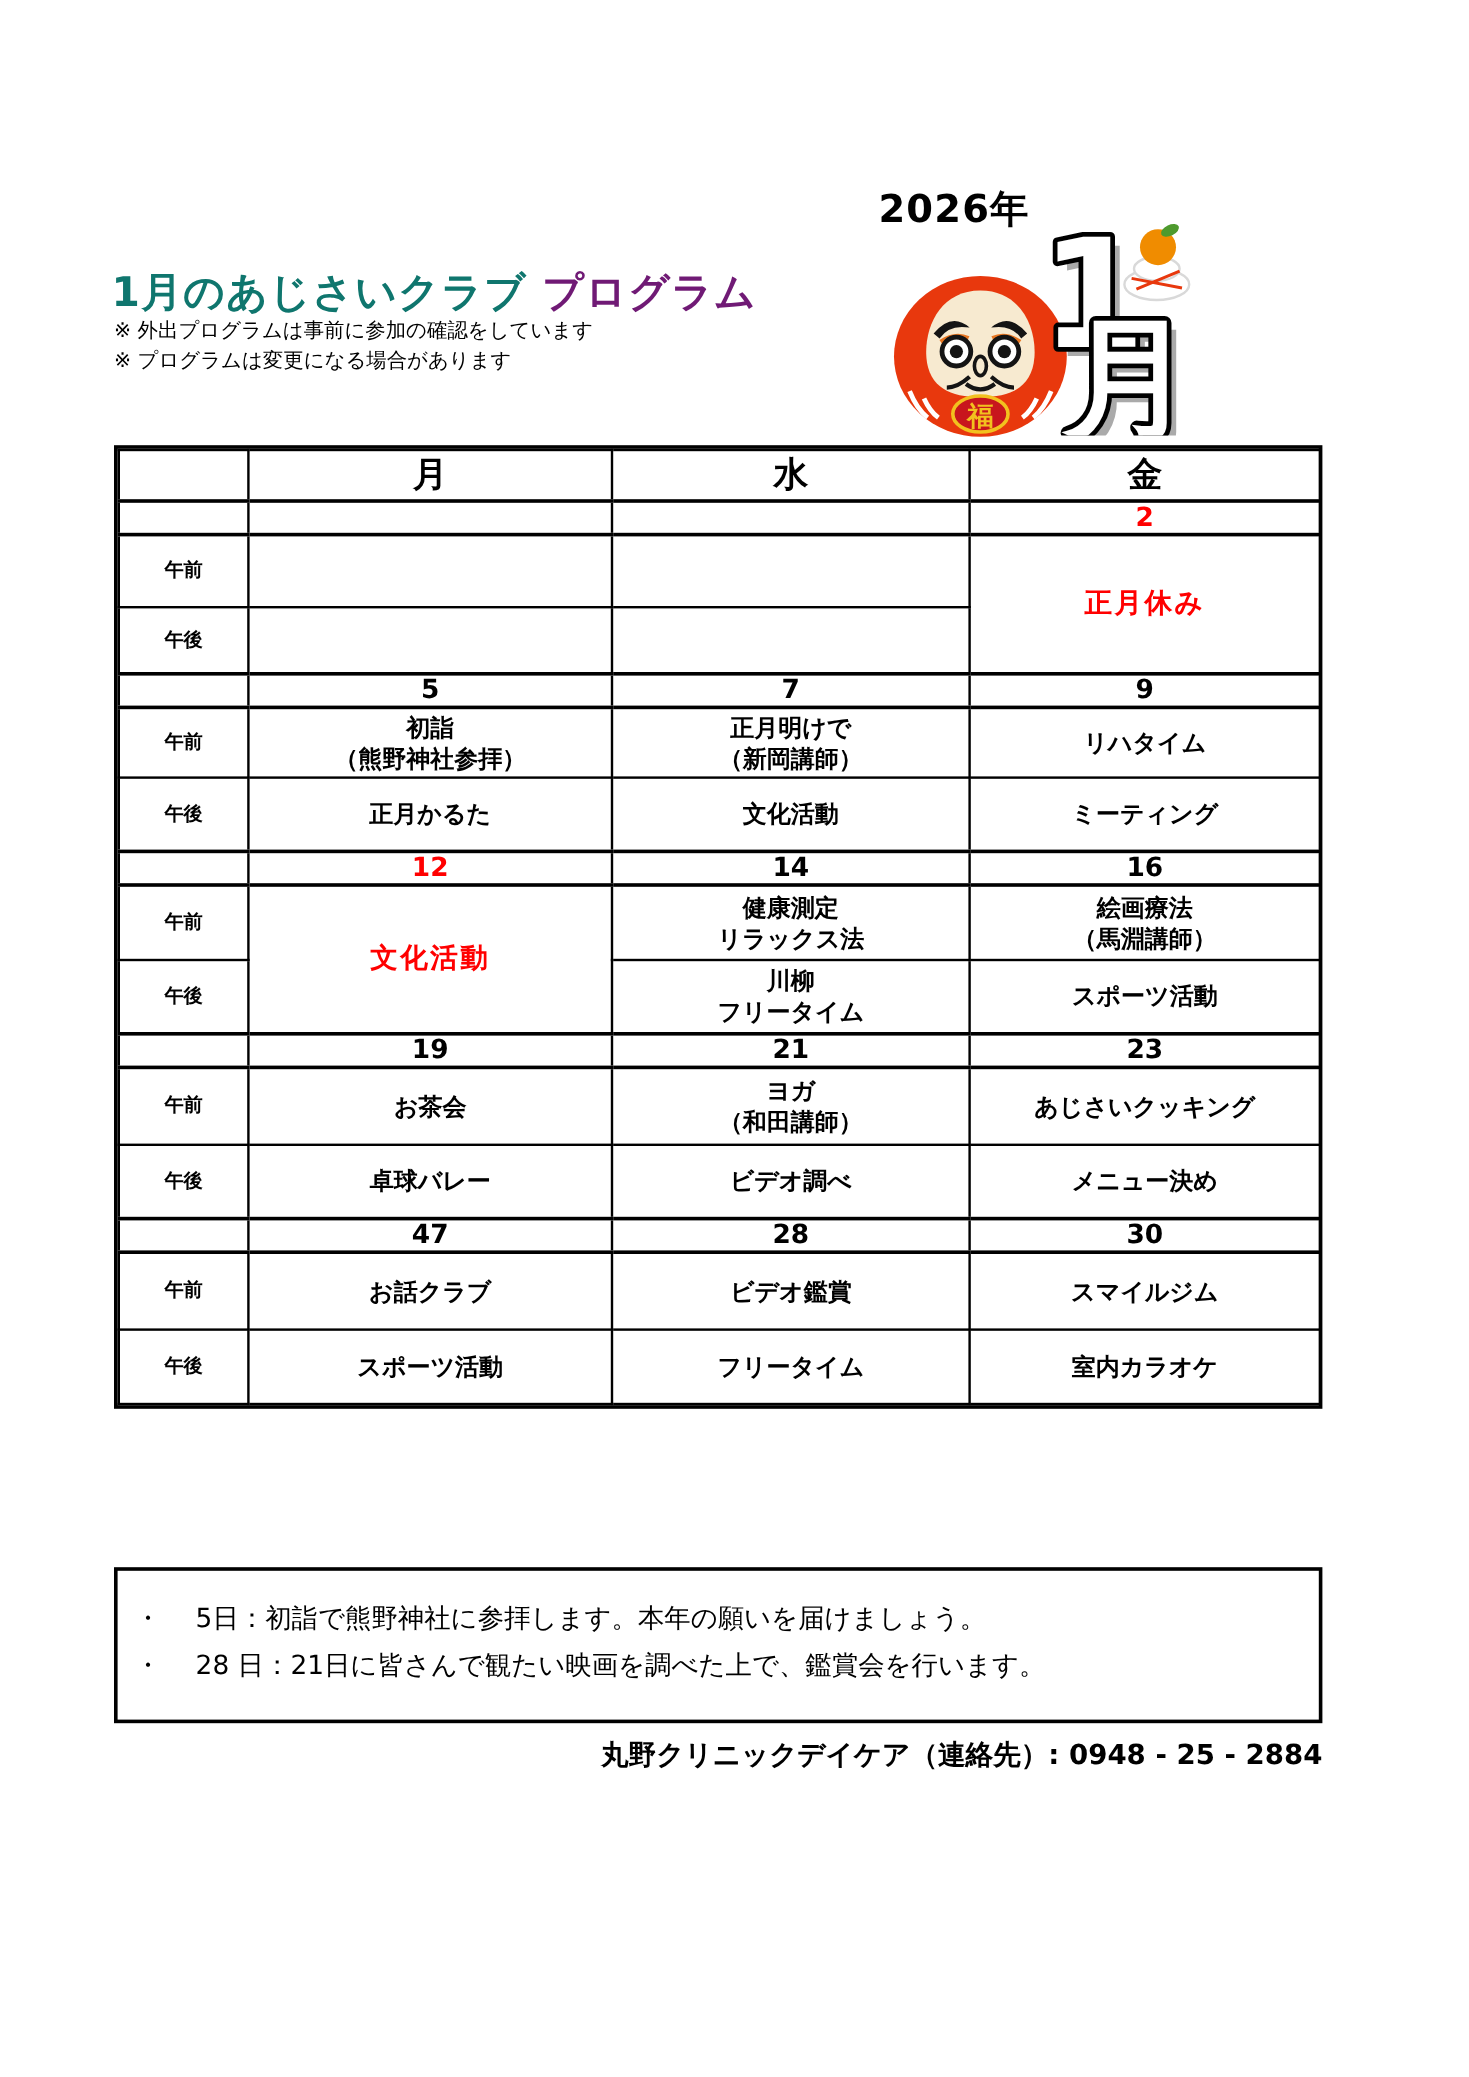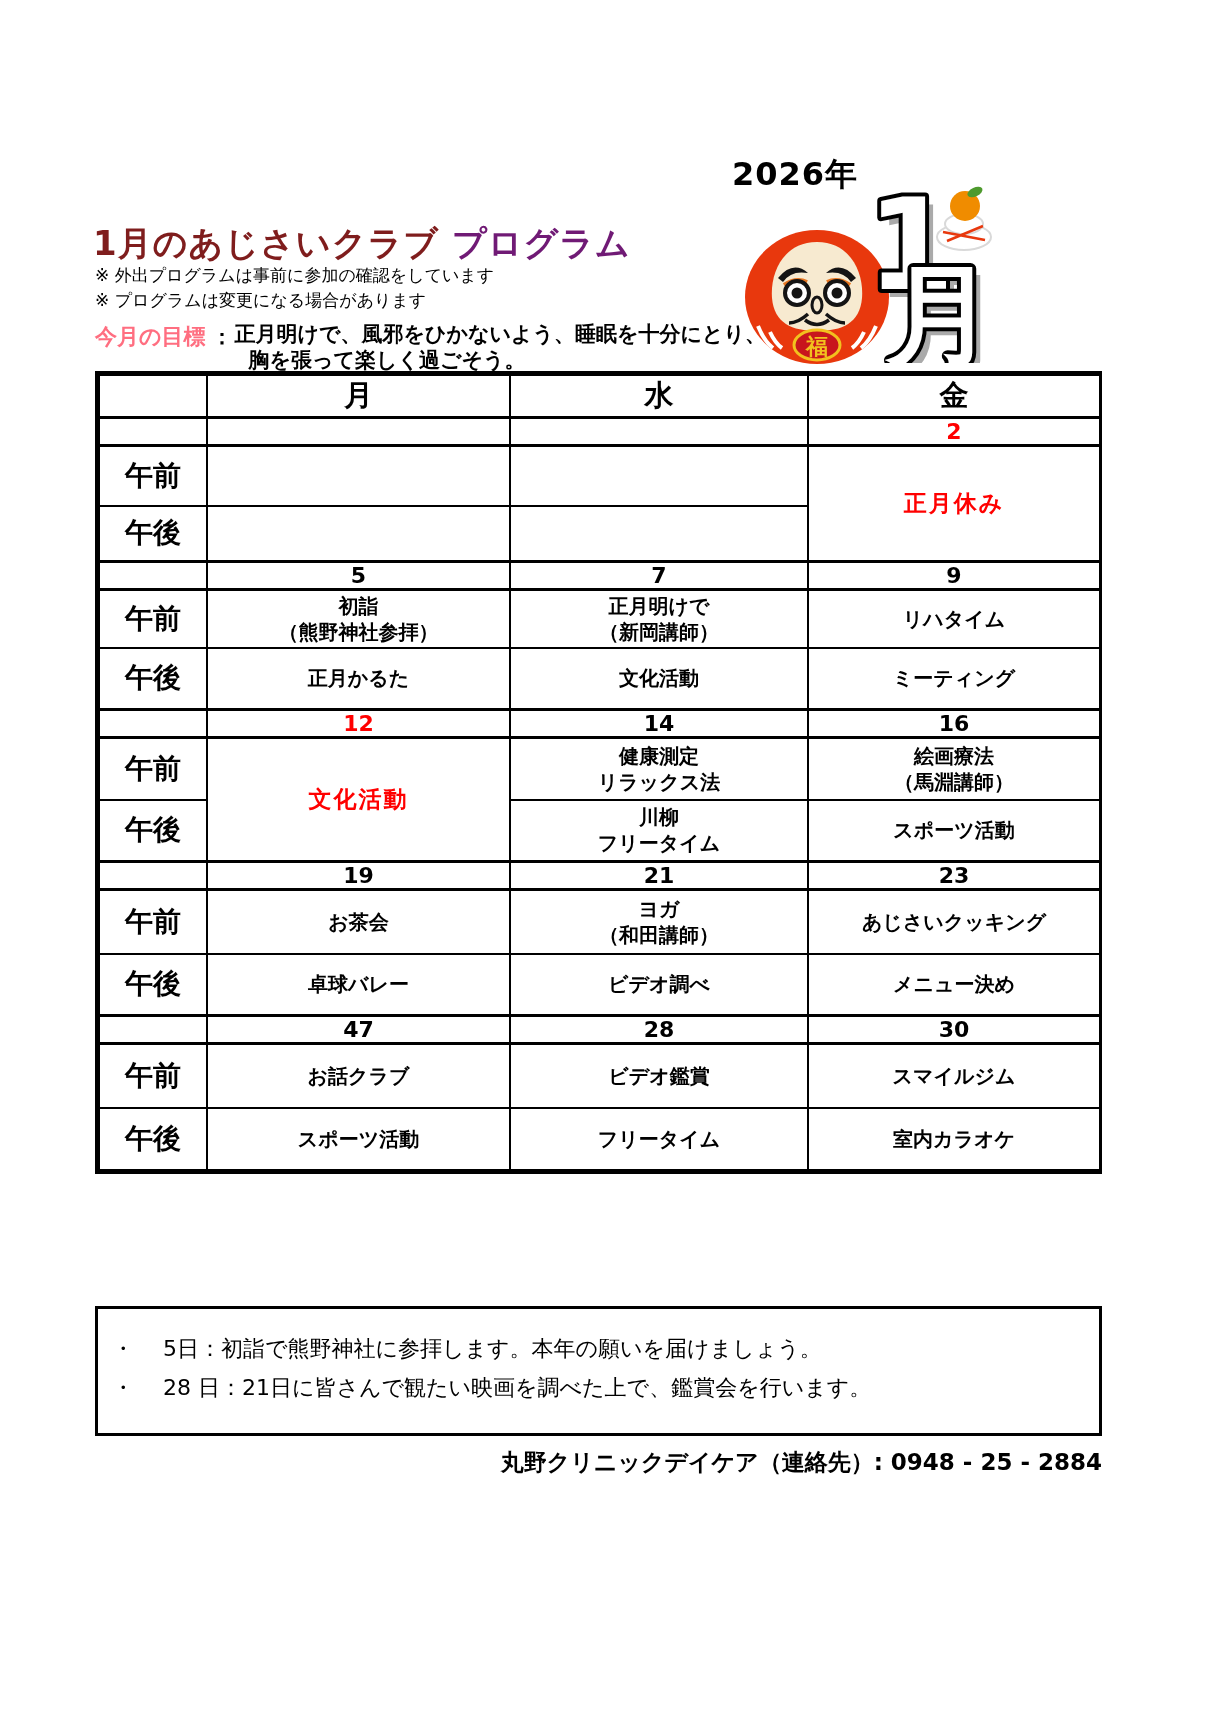--- a/index.html
+++ b/index.html
@@ -4,41 +4,41 @@
 <style>
   html,body{margin:0;padding:0;background:#fff;}
   #page{
     position:relative; width:1224px; height:1731px; background:#fff;
     font-family:"DejaVu Sans","Liberation Sans",sans-serif; color:#000;margin-top:41px;
   }
   .abs{position:absolute;}
 
   
   .title{left:93px; top:180px; font-size:34px; font-weight:bold; letter-spacing:1px; white-space:nowrap;}
-  .title .green{color:#7f1d1d;}
+  .title .green{color:#0f766e;}
   .title .black{color:#701a75;}
   .note{left:95px; font-size:17px; font-weight:500; white-space:nowrap;}
   .note1{top:223px;} .note2{top:248px;}
   .goal{left:95px; top:280px; display:flex; align-items:flex-start; font-weight:bold; white-space:nowrap;}
   .goal-label{color:#FF6E80; font-size:22px; padding-top:1px;}
   .goal-colon{font-size:21px; padding:2px 2px 0 6px;}
   .goal-text{font-size:21px; line-height:26px;}
   .goal-text .l2{padding-left:14px;}
   .year{left:732px; top:112px; font-size:32px; font-weight:600; letter-spacing:1px;}
 
   
   .cal-wrap{left:95px; top:330px; width:1007px; border:3px solid #000; box-sizing:border-box; background:#fff;}
   table.cal{border-collapse:collapse; table-layout:fixed; width:100%;}
   .cal td,.cal th{border:2px solid #000; padding:0; overflow:hidden; vertical-align:middle; text-align:center;}
   .cal th{font-size:29px; font-weight:bold;}
   .cal tr.hdr{height:36px;}
   .cal tr.daterow{height:28px;}
   .cal tr.daterow td{border-top-width:3px; border-bottom-width:3px; font-size:22px; font-weight:600; line-height:1;}
   .act{font-size:20px; font-weight:bold; white-space:pre-line; line-height:1.3;}
-  .ampm{text-align:left; font-size:28px; font-weight:bold;}
+  .ampm{text-align:left; font-size:16px; font-weight:bold;}
   .am{vertical-align:bottom; padding:0 0 3px 9px;}
   .pm{vertical-align:top; padding:3px 0 0 9px;}
   .red{color:#FF0000;}
   .hol{font-size:23px; letter-spacing:2px;}
   tr.w1a{height:60px;} tr.w1p{height:56px;}
   tr.w2a{height:58px;} tr.w2p{height:62px;}
   tr.w3a{height:62px;} tr.w3p{height:62px;}
   tr.w4a{height:64px;} tr.w4p{height:62px;}
   tr.w5a{height:64px;} tr.w5p{height:62px;}
 
@@ -56,28 +56,20 @@
 <div id="page">
 
   <div class="abs year">2026年</div>
 
   <div class="abs title">
     <span class="green">1月のあじさいクラブ</span><span class="black"> プログラム</span>
   </div>
   <div class="abs note note1">※ 外出プログラムは事前に参加の確認をしています</div>
   <div class="abs note note2">※ プログラムは変更になる場合があります</div>
 
-  <div class="abs goal">
-    <span class="goal-label">今月の目標</span>
-    <span class="goal-colon">：</span>
-    <div class="goal-text">
-      <div>正月明けで、風邪をひかないよう、睡眠を十分にとり、</div>
-      <div class="l2">胸を張って楽しく過ごそう。</div>
-    </div>
-  </div>
 
   <div class="abs" style="left:742px; top:185px;">
     <svg width="150" height="140" viewBox="0 0 150 140">
       <ellipse cx="75" cy="71" rx="72" ry="67" fill="#E8380D"></ellipse>
       <path d="M75 16 C42 16 28 46 30 72 C32 97 50 105 75 105 C100 105 118 97 120 72 C122 46 108 16 75 16 Z" fill="#F7EAD0"></path>
       <path d="M36 52 q15 -18 30 -5 q-17 -3 -25 9 z" fill="#141414"></path>
       <path d="M114 52 q-15 -18 -30 -5 q17 -3 25 9 z" fill="#141414"></path>
       <path d="M42 59 q12 -8 23 -3" stroke="#E87722" stroke-width="4" fill="none"></path>
       <path d="M108 59 q-12 -8 -23 -3" stroke="#E87722" stroke-width="4" fill="none"></path>
       <circle cx="55" cy="67" r="12" fill="#fff" stroke="#141414" stroke-width="4"></circle>

